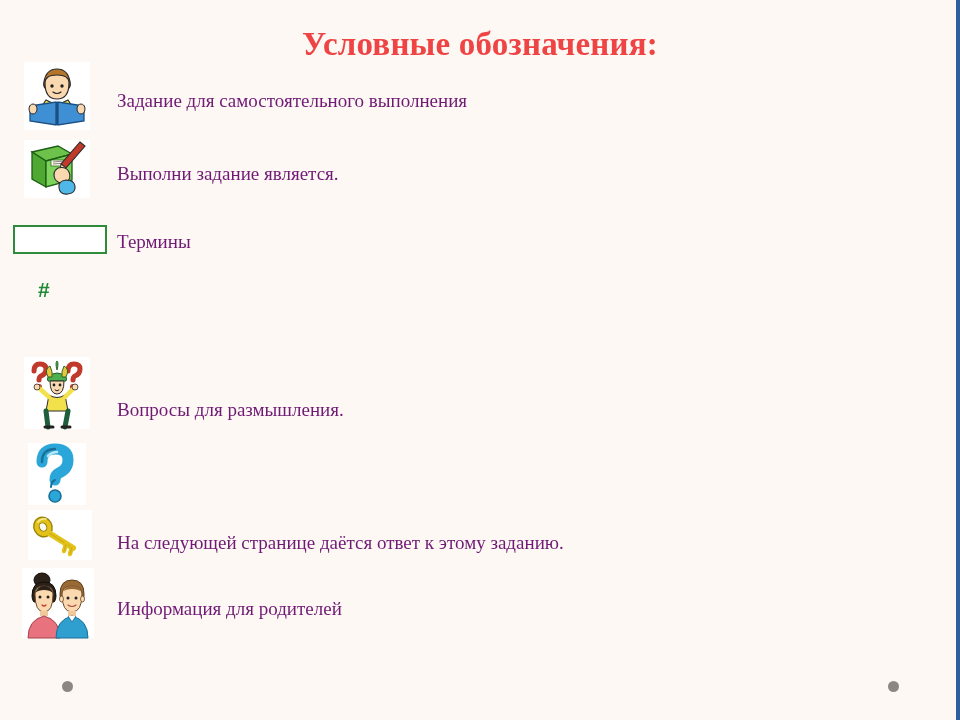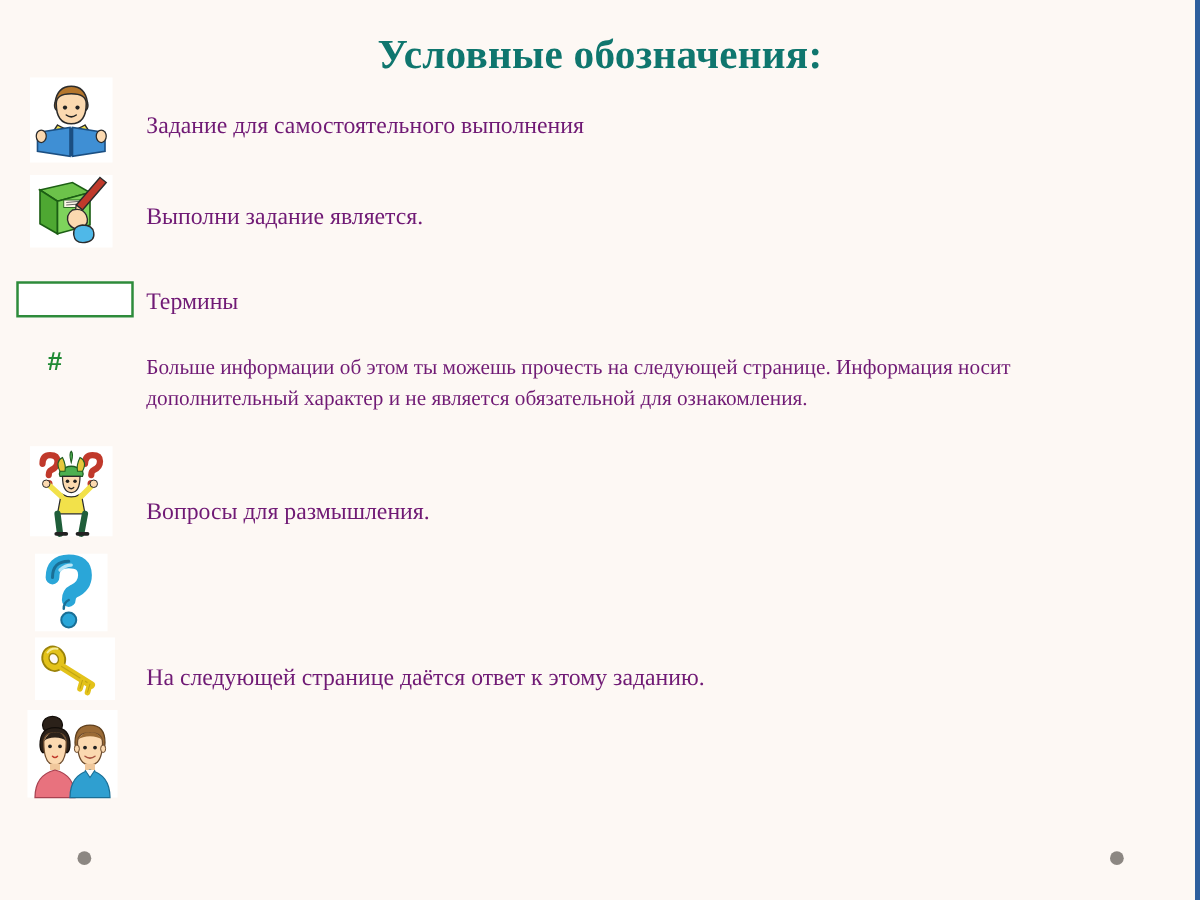--- a/index.html
+++ b/index.html
@@ -34,21 +34,21 @@
   .slide-title {
     position: absolute;
     left: 0;
     top: 26px;
     width: 960px;
     text-align: center;
     font-family: "Liberation Serif", "DejaVu Serif", serif;
     font-weight: bold;
     font-size: 33px;
     letter-spacing: 0.2px;
-    color: #0f766e;
+    color: #ef4444;
     white-space: nowrap;
   }
   .icon-cell {
     position: absolute;
     display: block;
   }
   .row-text {
     position: absolute;
     color: #701a75;
     font-size: 19px;
@@ -164,21 +164,20 @@
         <path d="M42 40 q8 0 9 6 q1 7 -7 8 q-8 1 -9 -6 q-1 -7 7 -8z" fill="#4fb8e8" stroke="#2b2b2b" stroke-width="1.1"></path>
       </svg>
     </div>
   </div>
   <div class="row-text" style="left:117px; top:161px;">Выполни задание является.</div>
 
   <div class="terms-box"></div>
   <div class="row-text" style="left:117px; top:229px;">Термины</div>
 
   <div class="hash-mark">#</div>
-  <div class="row-text para" style="left:117px; top:281px;">Больше информации  об этом ты можешь прочесть на следующей странице. Информация  носит дополнительный  характер и не является обязательной  для ознакомления.</div>
 
   <div class="icon-cell" style="left:24px; top:357px;">
     <div class="plate" style="width:66px;height:72px;">
       <svg width="66" height="72" viewBox="0 0 66 72">
 
         <g stroke="#7a1a1a" stroke-width="1.2">
           <path d="M10 14 q0 -7 6 -7 q6 0 6 5 q0 5 -5 7 q-2 1 -2 4" fill="none" stroke="#c0392b" stroke-width="5" stroke-linecap="round"></path>
           <circle cx="15" cy="30" r="3" fill="#c0392b" stroke="none"></circle>
         </g>
 
@@ -280,17 +279,18 @@
         <circle cx="54" cy="30" r="1.5" fill="#222"></circle>
         <path d="M46 37 q4 3 8 0" stroke="#a8523f" stroke-width="1.2" fill="none" stroke-linecap="round"></path>
 
         <path d="M46 43 l8 0 0 5 -8 0z" fill="#f0c89c"></path>
 
         <path d="M34 70 q0 -18 16 -22 q16 4 16 22z" fill="#2f9fd0" stroke="#1a6f96" stroke-width="1"></path>
         <path d="M46 48 l4 6 4 -6" fill="#fdfdfd" stroke="#1a6f96" stroke-width="0.9"></path>
       </svg>
     </div>
   </div>
+  <div class="row-text" style="left:117px; top:596px;">Информация для родителей</div>
 
   <div class="dot left"></div>
   <div class="dot right"></div>
 
 </div>
 
 </body></html>

